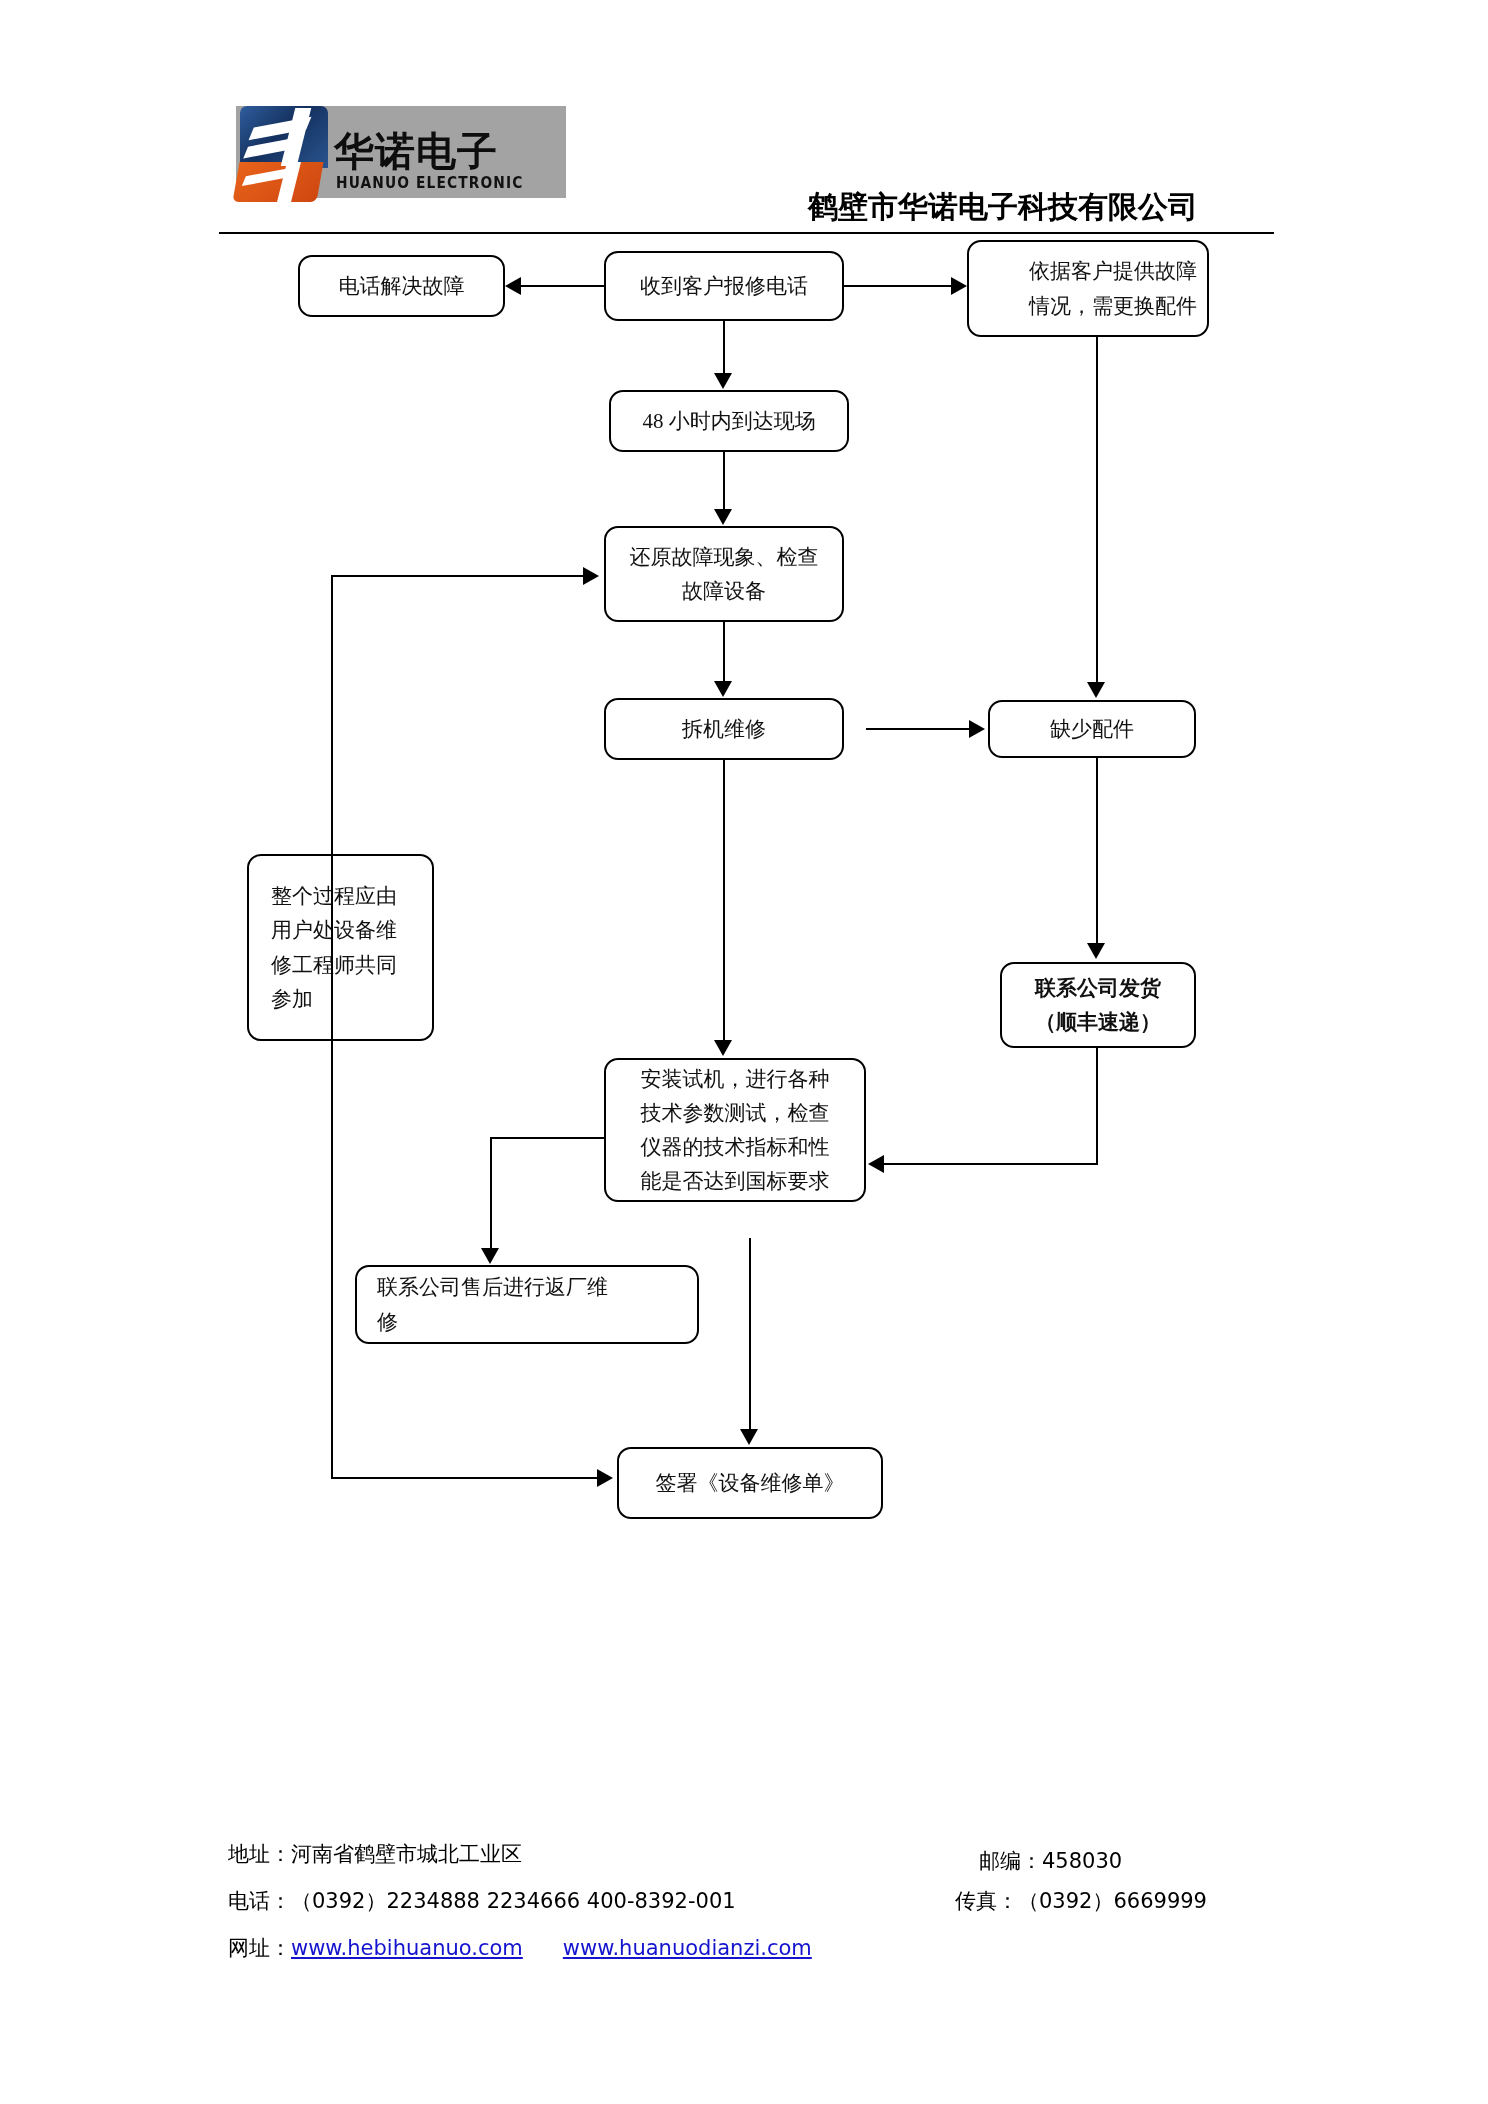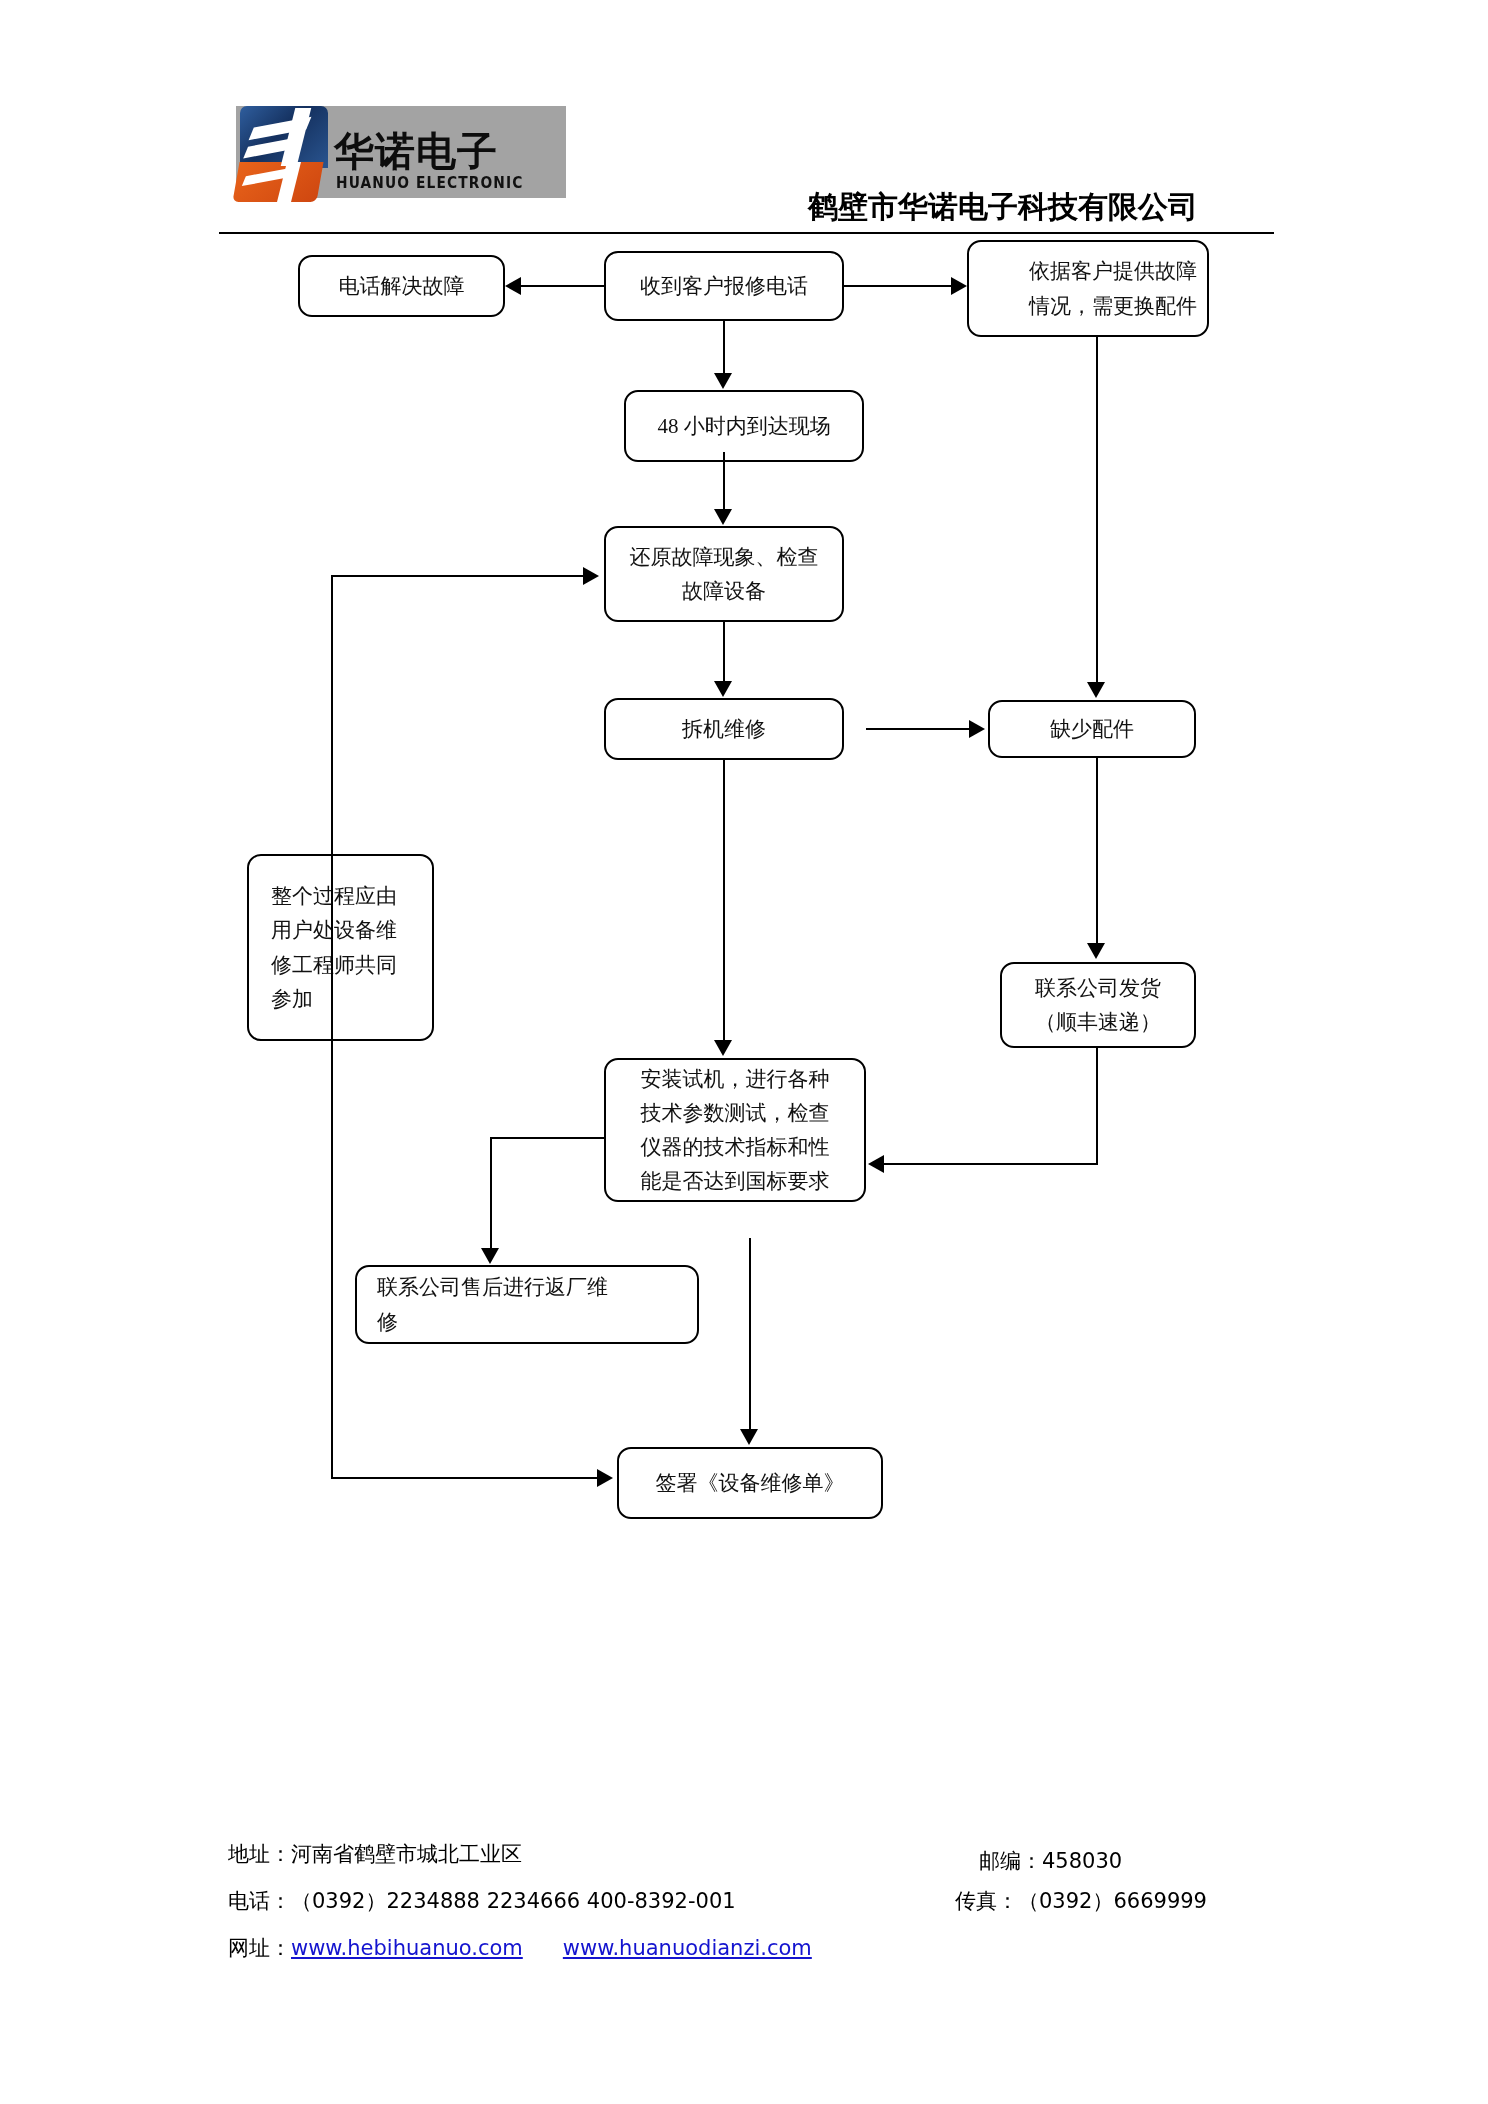--- a/index.html
+++ b/index.html
@@ -141,21 +141,21 @@
     <span class="tx">收到客户报修电话</span>
   </div>
 
   <div class="node" style="left:967px;top:240px;width:242px;height:97px;text-align:right;">
     <span class="tx">
       <span style="white-space:pre-line;">依据客户提供故障
 情况，需更换配件</span>
     </span>
   </div>
 
-  <div class="node" style="left:624px;top:390px;width:240px;height:72px;">
+  <div class="node" style="left:609px;top:390px;width:240px;height:62px;">
     <span class="tx">48 小时内到达现场</span>
   </div>
 
   <div class="node" style="left:604px;top:526px;width:240px;height:96px;">
     <span class="tx">
       <span style="white-space:pre-line;">还原故障现象、检查
 故障设备</span>
     </span>
   </div>
 
@@ -171,21 +171,21 @@
     <span class="tx">
       <span style="white-space:pre-line;">整个过程应由
 用户处设备维
 修工程师共同
 参加</span>
     </span>
   </div>
 
   <div class="node" style="left:1000px;top:962px;width:196px;height:86px;">
     <span class="tx">
-      <span style="white-space:pre-line;">联系公司发货
+      <span style="white-space:pre-line;font-weight:bold;">联系公司发货
 （顺丰速递）</span>
     </span>
   </div>
 
   <div class="node" style="left:604px;top:1058px;width:262px;height:144px;">
     <span class="tx">
       <span style="white-space:pre-line;">安装试机，进行各种
 技术参数测试，检查
 仪器的技术指标和性
 能是否达到国标要求</span>

